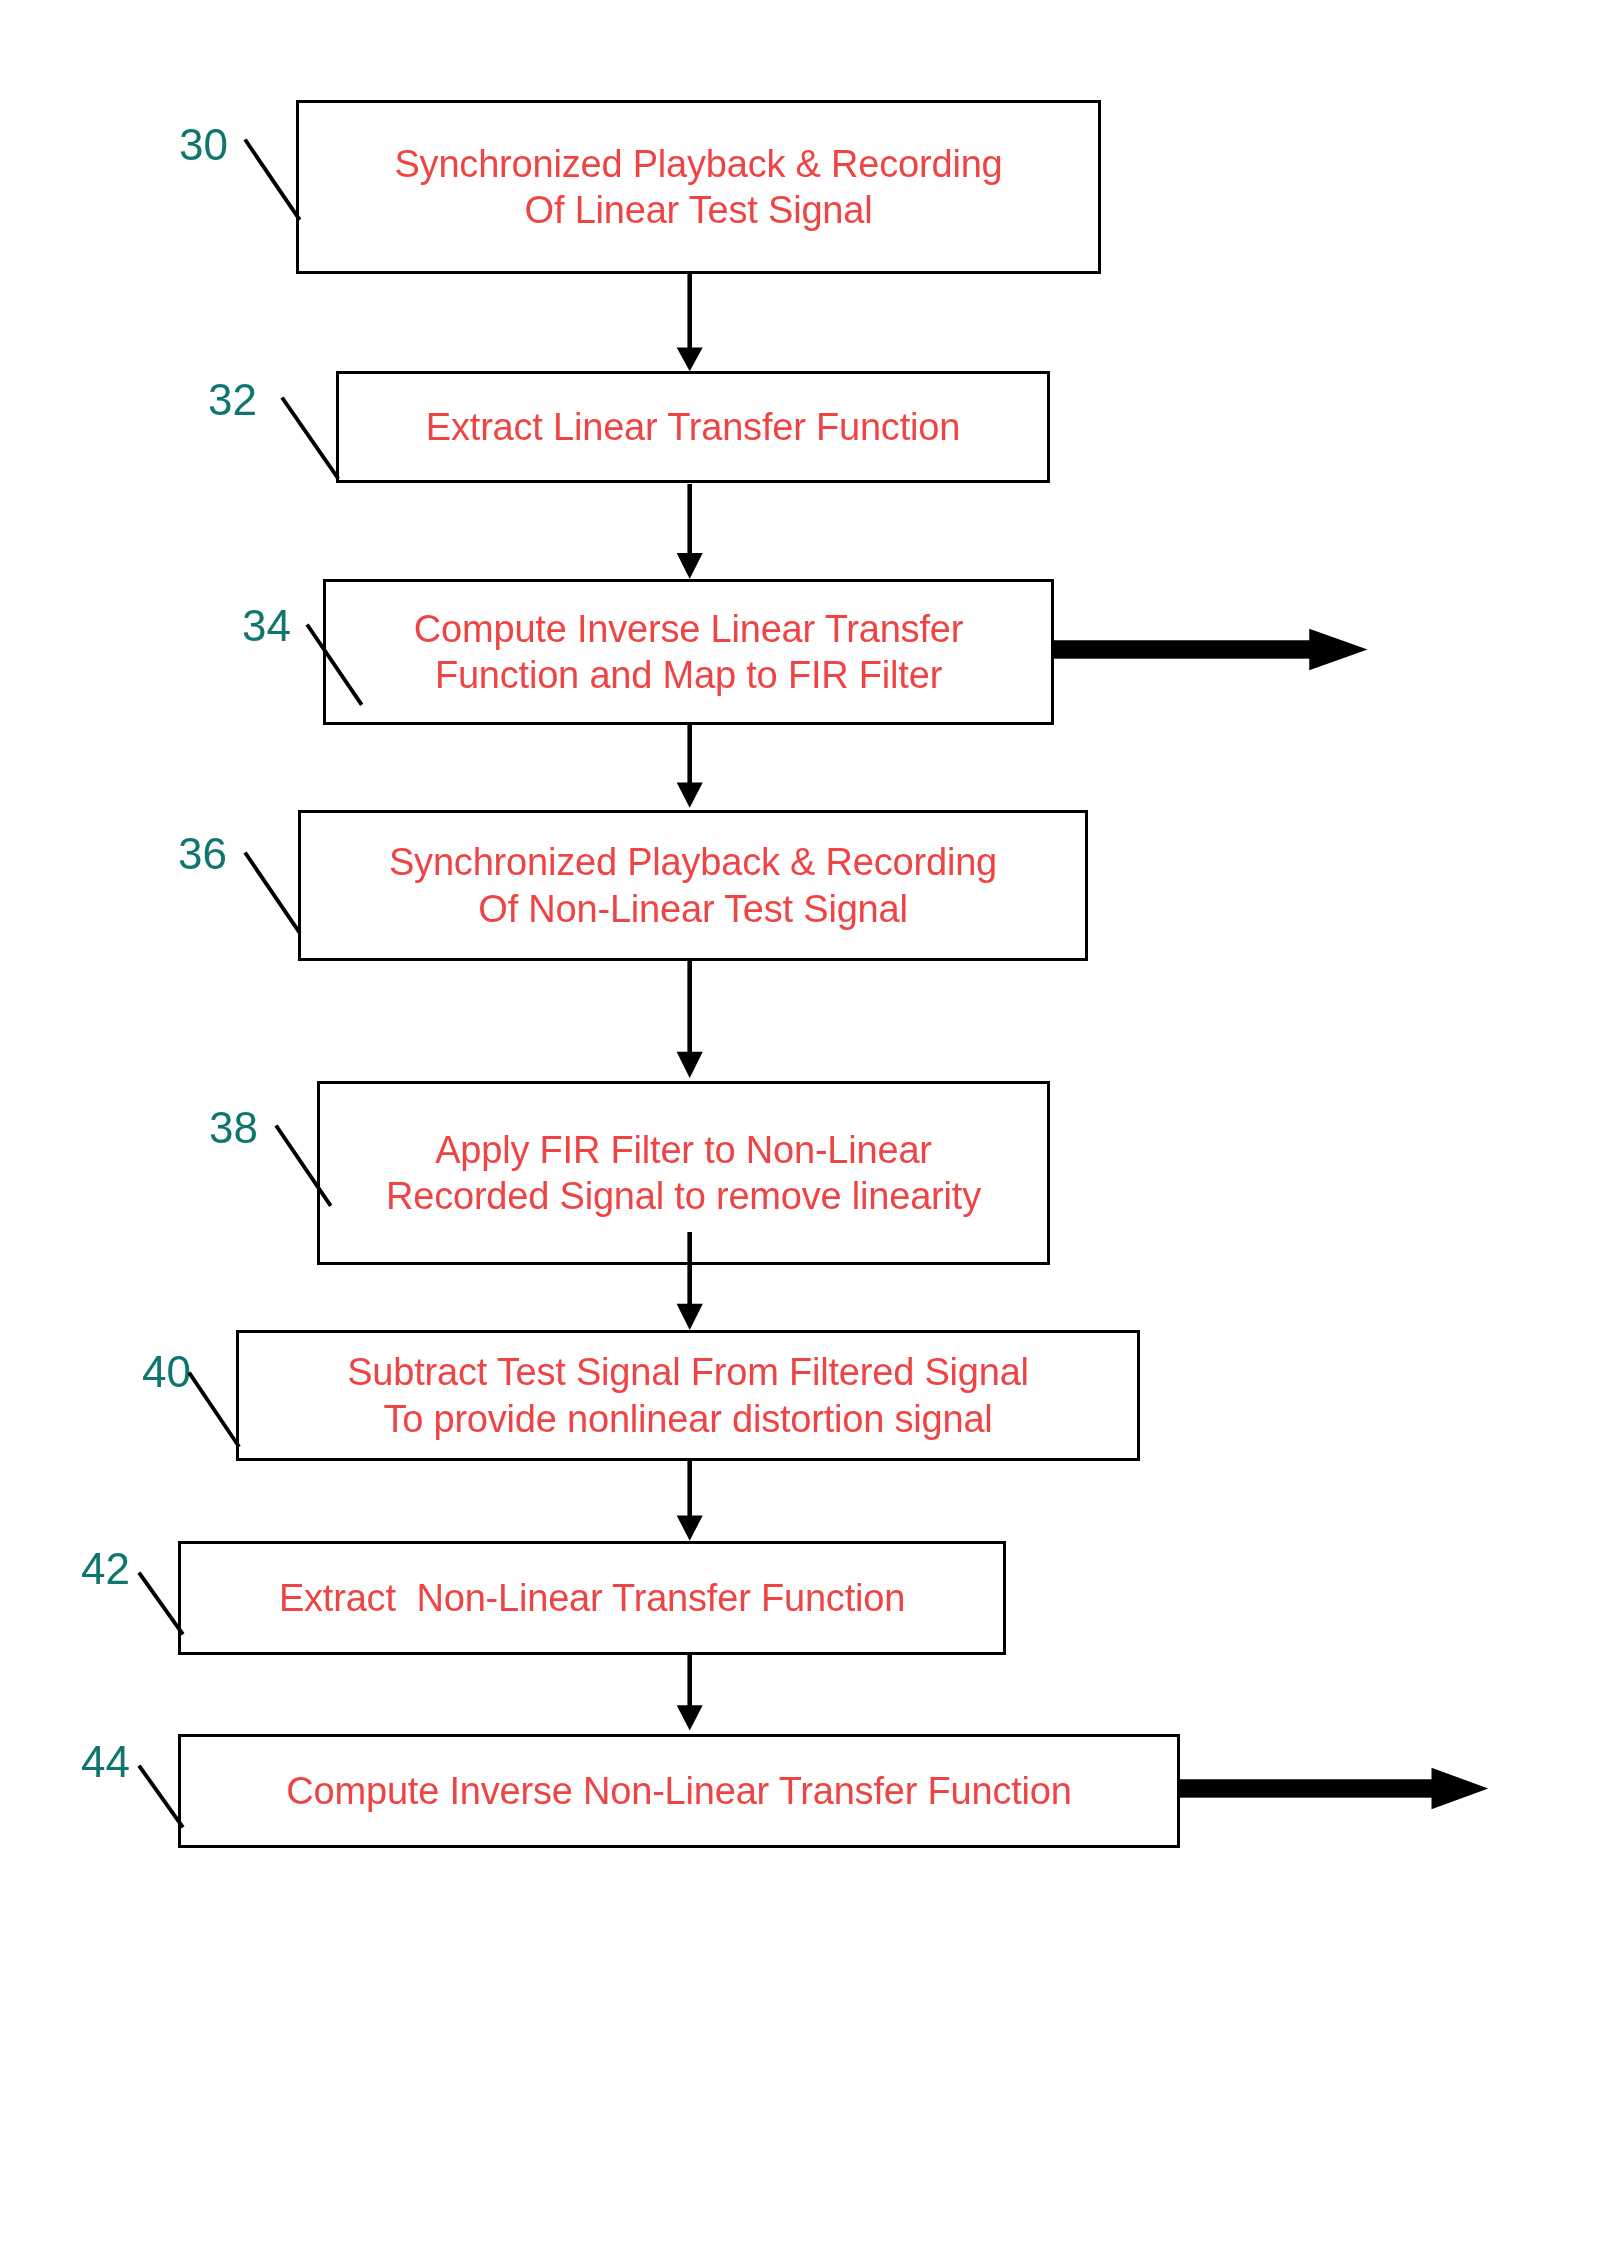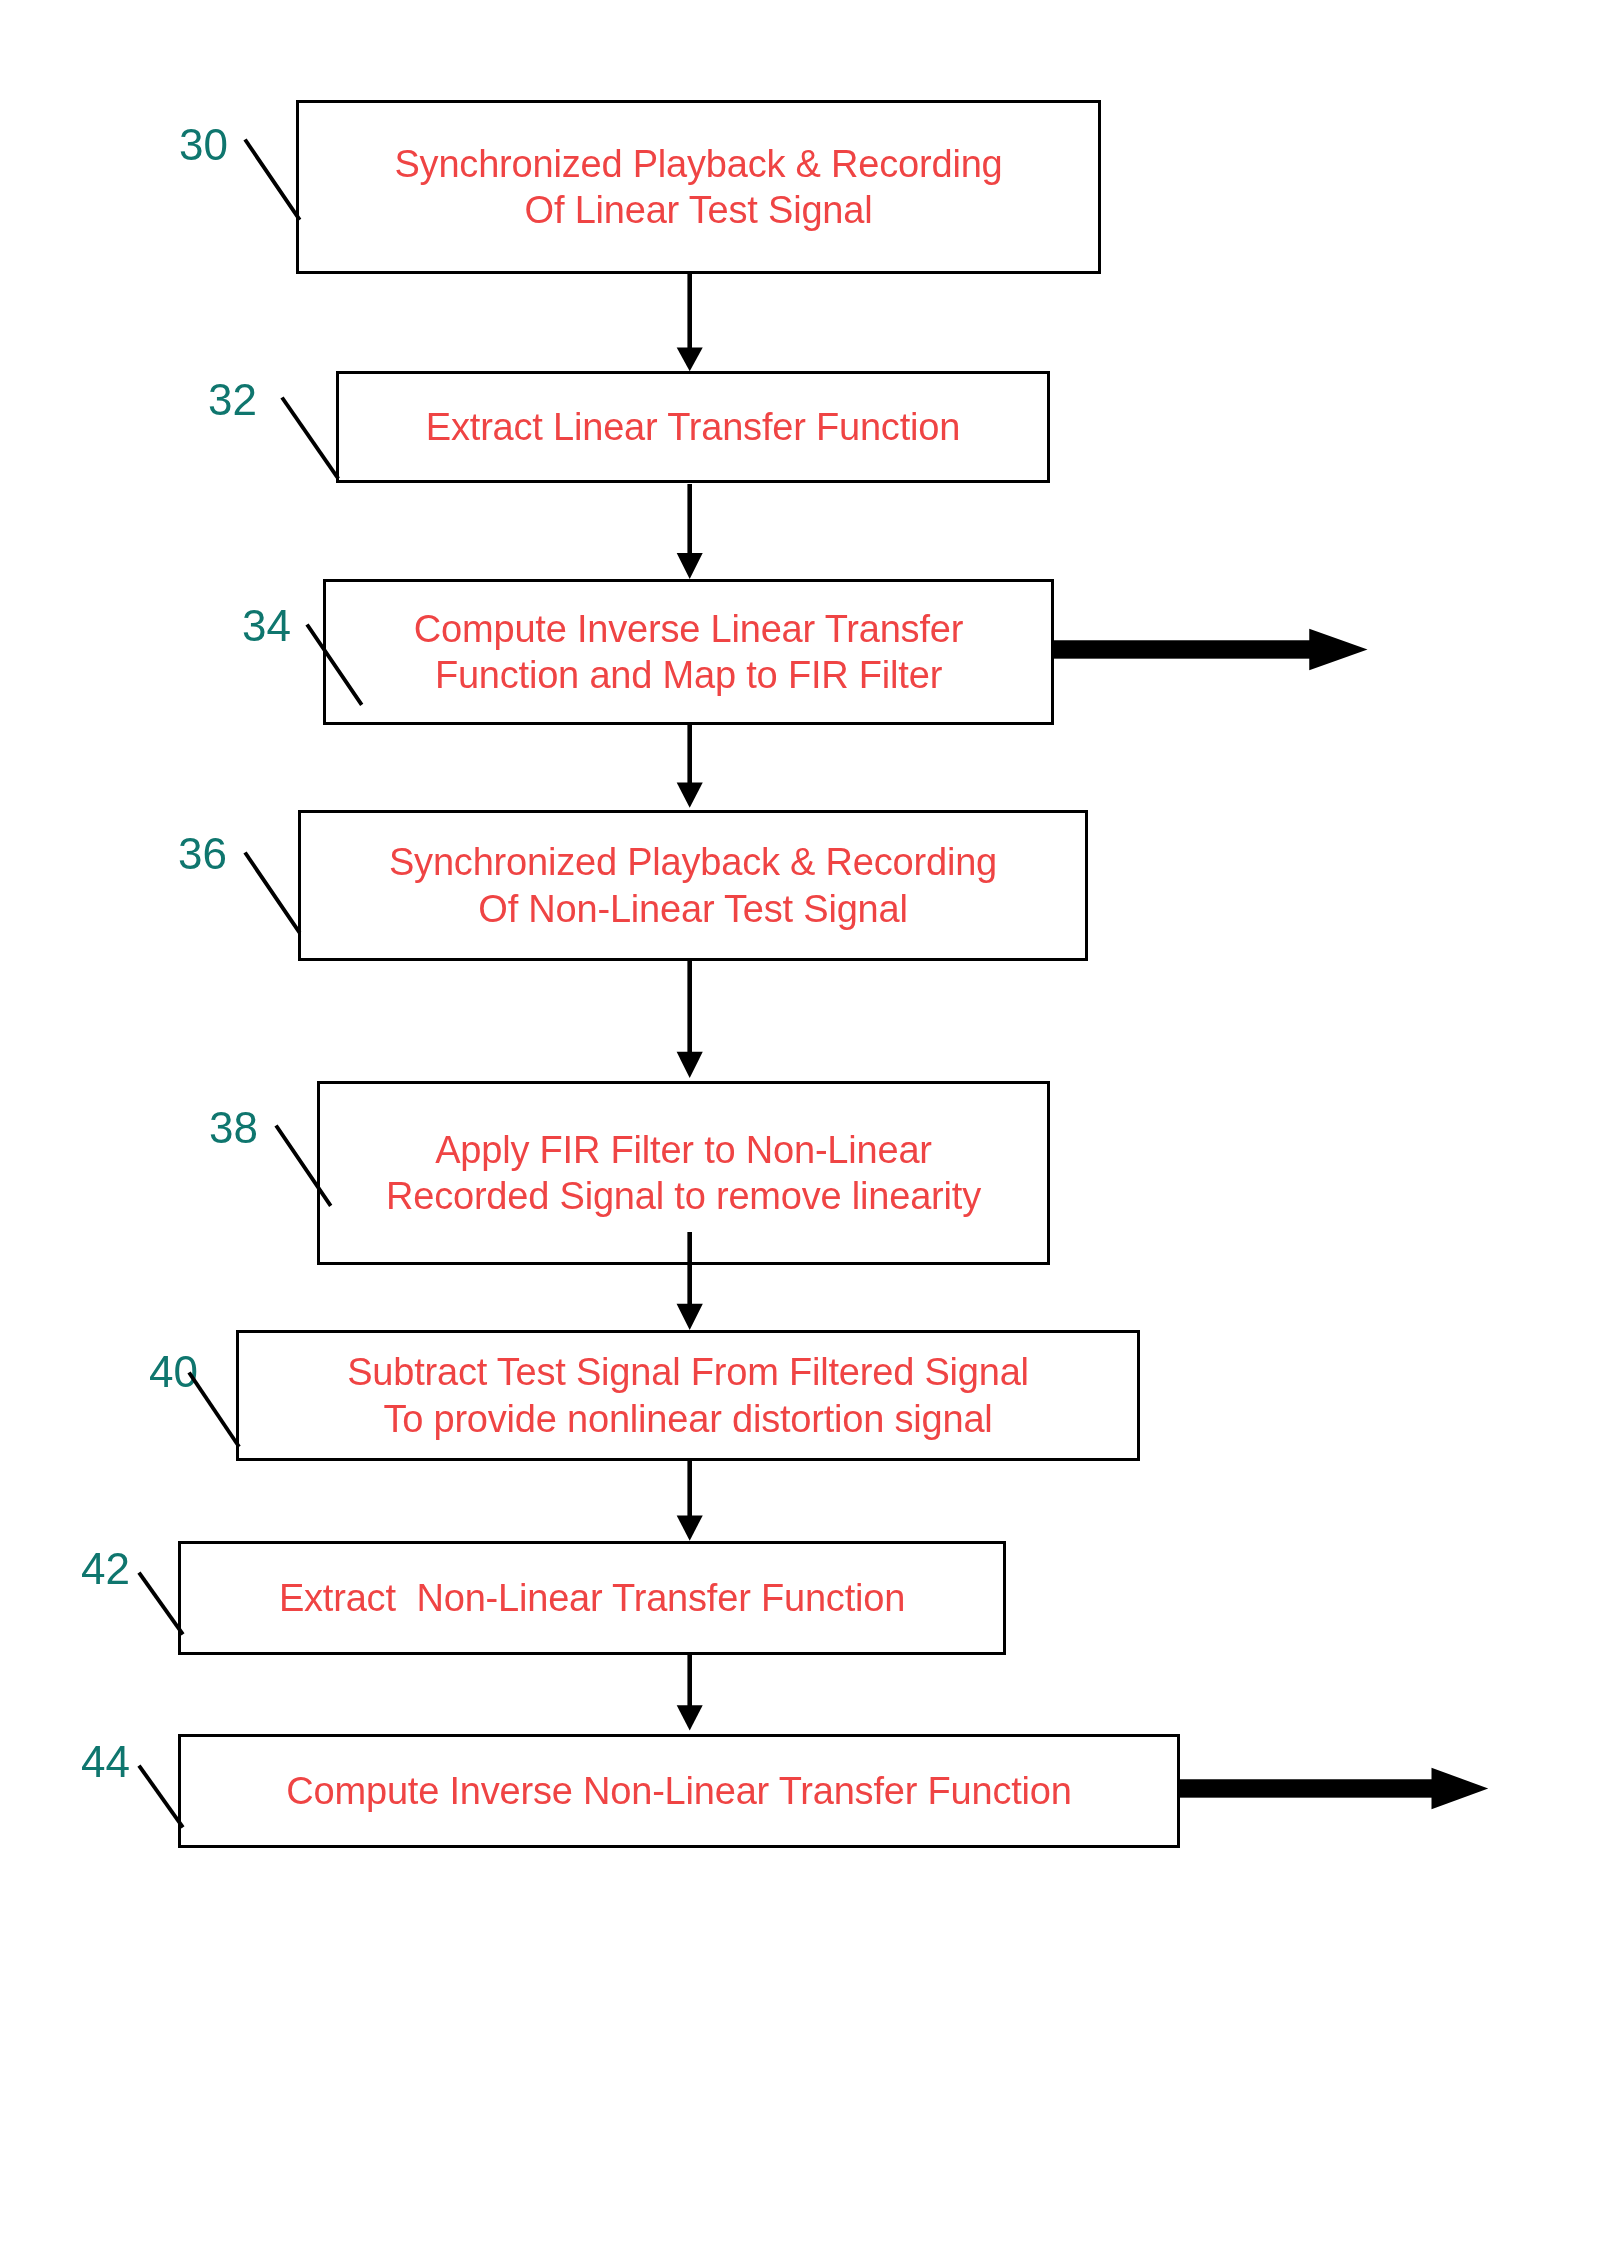--- a/index.html
+++ b/index.html
@@ -166,21 +166,21 @@
 
   <svg class="connector" style="left:661px; top:1232px;" width="62" height="108" viewBox="0 0 80 140">
     <line x1="37" y1="0" x2="37" y2="100"></line>
     <polygon points="20,93 54,93 37,127"></polygon>
   </svg>
 
   <div class="node" id="node-40" style="left:236px; top:1330px; width:904px; height:131px;">
     <span class="ln">Subtract Test Signal From Filtered Signal</span>
     <span class="ln">To provide nonlinear distortion signal</span>
   </div>
-  <div class="ref" style="left:149px; top:1350px;text-align:right;">40</div>
+  <div class="ref" style="left:142px; top:1350px;text-align:right;">40</div>
   <svg class="leader" style="left:190px; top:1371px;" width="62" height="85" viewBox="0 0 80 110">
     <line x1="0" y1="4" x2="62" y2="96"></line>
   </svg>
 
   <svg class="connector" style="left:661px; top:1461px;" width="62" height="92" viewBox="0 0 80 120">
     <line x1="37" y1="0" x2="37" y2="78"></line>
     <polygon points="20,71 54,71 37,104"></polygon>
   </svg>
 
   <div class="node" id="node-42" style="left:178px; top:1541px; width:828px; height:114px;">

